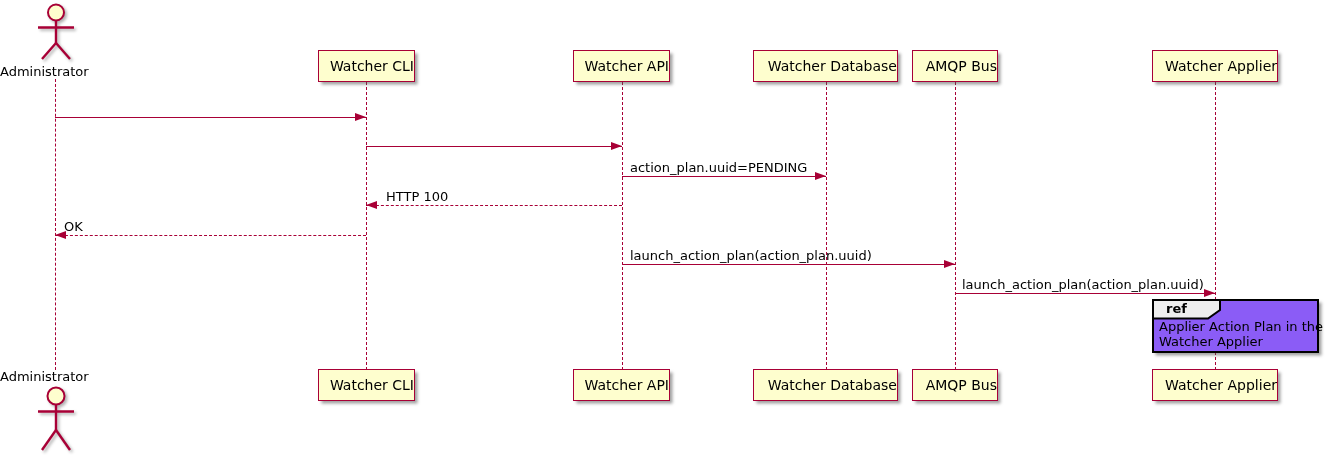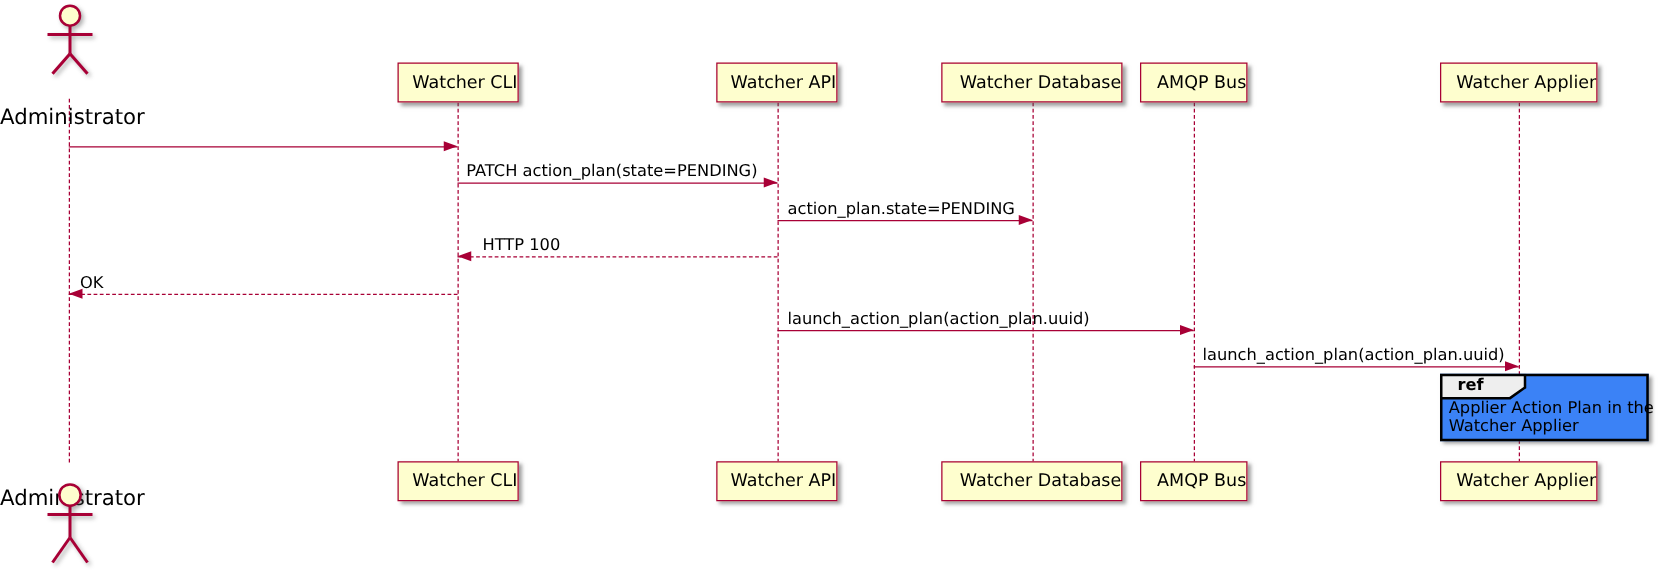--- a/index.html
+++ b/index.html
@@ -14,25 +14,25 @@
     box-sizing:border-box;font-size:14px;white-space:nowrap;z-index:4;
   }
   .lifeline{position:absolute;width:0;border-left:1px dashed #A80036;z-index:1;}
   .msg-line{position:absolute;height:0;z-index:2;}
   .msg-line.solid{border-top:1.4px solid #A80036;}
   .msg-line.dashed{border-top:1.4px dashed #A80036;}
   .msg-label{position:absolute;font-size:13px;white-space:nowrap;z-index:2;}
   .arrow{position:absolute;width:0;height:0;z-index:3;}
   .arrow.right{border-left:11px solid #A80036;border-top:4px solid transparent;border-bottom:4px solid transparent;}
   .arrow.left{border-right:11px solid #A80036;border-top:4px solid transparent;border-bottom:4px solid transparent;}
-  .actor-label{position:absolute;width:112px;text-align:right;font-size:17px;z-index:4;margin-top:20px;}
+  .actor-label{position:absolute;width:112px;text-align:left;font-size:13px;z-index:4;}
   .actor-figure{position:absolute;z-index:4;filter:drop-shadow(2.5px 2.5px 1.5px rgba(80,80,80,0.45));}
   .ref-box{
     position:absolute;left:1152px;top:299px;width:167px;height:54px;
-    background:#3b82f6;border:2px solid #000;box-sizing:border-box;
+    background:#8b5cf6;border:2px solid #000;box-sizing:border-box;
     box-shadow:2.5px 2.5px 3px rgba(80,80,80,0.55);z-index:3;
   }
   .ref-tag{position:absolute;left:-2px;top:-2px;z-index:5;}
   .ref-tag-text{
     position:absolute;left:12px;top:0px;font-size:13px;font-weight:bold;z-index:6;
   }
   .ref-body{position:absolute;left:5px;top:19px;font-size:13px;line-height:14.5px;z-index:5;white-space:nowrap;}
 </style>
 </head>
 <body>
@@ -69,25 +69,24 @@
   <div class="participant" style="left:912px;top:50px;width:86px">
       <span>AMQP Bus</span>
     </div>
   <div class="participant" style="left:1152px;top:50px;width:126px">
       <span>Watcher Applier</span>
     </div>
 
   <div class="msg-line solid" style="left:55px;top:117px;width:311px"></div>
   <div class="arrow right" style="left:355px;top:113px"></div>
 
-  <div class="msg-label" style="left:373px;top:130px">PATCH action_plan(state=PENDING)</div>
   <div class="msg-line solid" style="left:366px;top:146px;width:256px"></div>
   <div class="arrow right" style="left:611px;top:142px"></div>
 
-  <div class="msg-label" style="left:630px;top:160px">action_plan.state=PENDING</div>
+  <div class="msg-label" style="left:630px;top:160px">action_plan.uuid=PENDING</div>
   <div class="msg-line solid" style="left:622px;top:176px;width:204px"></div>
   <div class="arrow right" style="left:815px;top:172px"></div>
 
   <div class="msg-label" style="left:386px;top:189px">HTTP 100</div>
   <div class="msg-line dashed" style="left:366px;top:205px;width:256px"></div>
   <div class="arrow left" style="left:366px;top:201px"></div>
 
   <div class="msg-label" style="left:64px;top:219px">OK</div>
   <div class="msg-line dashed" style="left:55px;top:235px;width:311px"></div>
   <div class="arrow left" style="left:55px;top:231px"></div>

